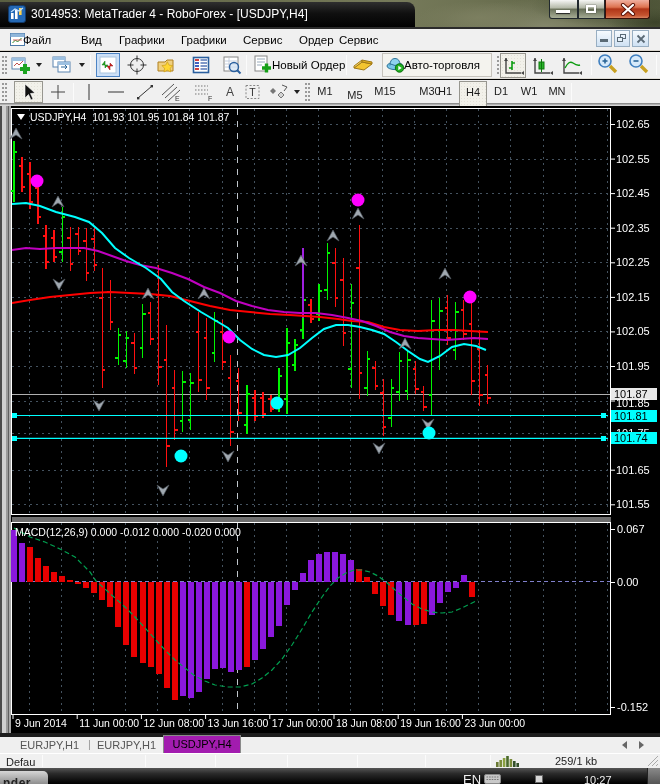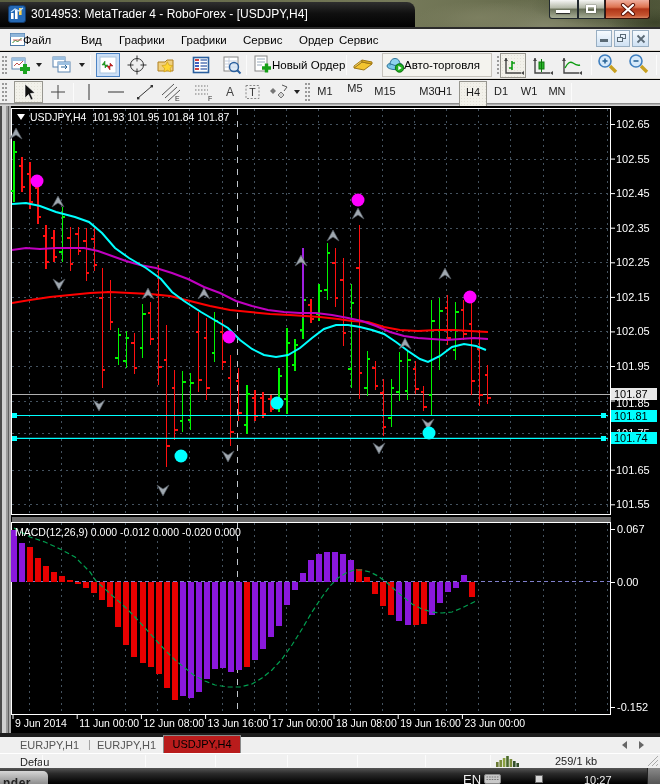--- a/index.html
+++ b/index.html
@@ -226,21 +226,21 @@
     </svg></div>
 <div class="abs" style="left:268px;top:82px"><svg width="22" height="20" viewBox="0 0 22 20">
       <path d="M5,6 l3,3 -3,3 -3,-3 Z" fill="#777"></path>
       <path d="M13,10 l3,3 -3,3 -3,-3 Z" fill="#aaa" stroke="#777" fill-opacity="0.4"></path>
       <path d="M14,3 l5,2 -3,4" fill="none" stroke="#555"></path>
     </svg></div>
 <div class="abs" style="left:294px;top:90px;border-left:3.5px solid transparent;border-right:3.5px solid transparent;border-top:4px solid #222"></div>
 <div class="grip" style="left:305px;top:83px;height:19px"></div>
 <div class="grip" style="left:308px;top:83px;height:19px"></div>
 <span class="tf" style="left:311px;top:81px">M1</span>
-<span class="tf" style="left:341px;top:78px">M5</span>
+<span class="tf" style="left:341px;top:85px">M5</span>
 <span class="tf" style="left:371px;top:81px">M15</span>
 <span class="tf" style="left:416px;top:81px">M30</span>
 <span class="tf" style="left:431px;top:81px">H1</span>
 <span class="tf pressed" style="left:459px;top:81px">H4</span>
 <span class="tf" style="left:487px;top:81px">D1</span>
 <span class="tf" style="left:515px;top:81px">W1</span>
 <span class="tf" style="left:543px;top:81px">MN</span>
 <div class="sep1" style="left:571px;top:83px;height:19px"></div>
 
 <svg class="abs" style="left:0;top:106px" width="660" height="627" shape-rendering="crispEdges">
@@ -763,26 +763,26 @@
       <line x1="462.4" y1="609" x2="462.4" y2="613" stroke="#fff"></line>
       <text x="464.4" y="621" font-size="10.5" fill="#fff" font-family="Liberation Sans">23 Jun 00:00</text>
     </g>
 </svg>
 
 <div class="abs" style="left:0;top:733px;width:660px;height:4px;background:#1d1d1d"></div>
 <div class="abs" style="left:0;top:737px;width:660px;height:16px;background:#efefef"></div>
 <div class="abs" style="left:20px;top:739px;font-size:11px;color:#555">EURJPY,H1</div>
 <div class="abs" style="left:88px;top:738px;font-size:11px;color:#999">|</div>
 <div class="abs" style="left:97px;top:739px;font-size:11px;color:#555">EURJPY,H1</div>
-<div class="abs" style="left:163px;top:735px;width:78px;height:18px;background:#b91c1c;border:1px solid #8a8a8a;border-bottom:none;text-align:center;font-size:11px;color:#000;line-height:17px">USDJPY,H4</div>
+<div class="abs" style="left:163px;top:735px;width:78px;height:18px;background:#a21caf;border:1px solid #8a8a8a;border-bottom:none;text-align:center;font-size:11px;color:#000;line-height:17px">USDJPY,H4</div>
 <div class="abs" style="left:622px;top:741px;border-top:4px solid transparent;border-bottom:4px solid transparent;border-right:5px solid #666"></div>
 <div class="abs" style="left:639px;top:741px;border-top:4px solid transparent;border-bottom:4px solid transparent;border-left:5px solid #666"></div>
 
 <div class="abs" style="left:0;top:753px;width:660px;height:15px;background:#f0f0f0;border-top:1px solid #fff"></div>
-<div class="abs" style="left:20px;top:756px;font-size:11px;color:#222">Defau</div>
+<div class="abs" style="left:6px;top:756px;font-size:11px;color:#222">Defau</div>
 <div class="sep1" style="left:42px;top:755px;height:12px"></div>
 <div class="sep1" style="left:145px;top:755px;height:12px"></div>
 <div class="sep1" style="left:215px;top:755px;height:12px"></div>
 <div class="sep1" style="left:287px;top:755px;height:12px"></div>
 <div class="sep1" style="left:357px;top:755px;height:12px"></div>
 <div class="sep1" style="left:425px;top:755px;height:12px"></div>
 <div class="sep1" style="left:490px;top:755px;height:12px"></div>
 <svg class="abs" style="left:496px;top:756px" width="26" height="11">
     <rect x="0" y="6" width="2.6" height="5" fill="#6a7a34"></rect>
     <rect x="3.4" y="4" width="2.6" height="7" fill="#7a8c3a"></rect>

